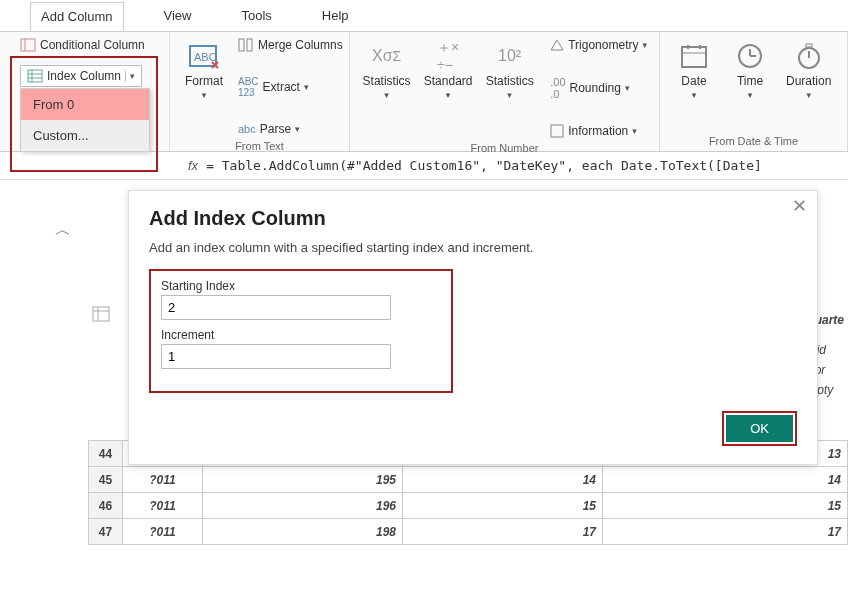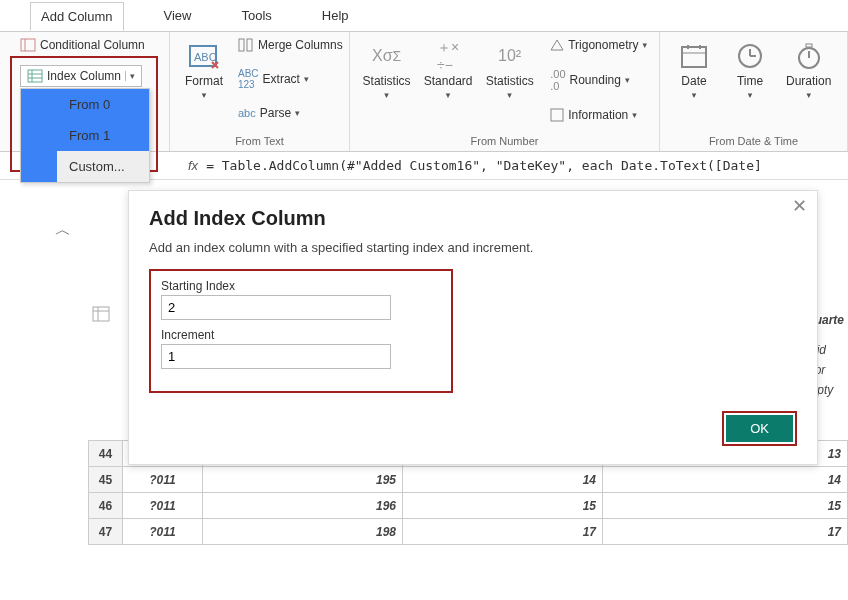--- a/index.html
+++ b/index.html
@@ -11,26 +11,26 @@
 .tab.active { background: #fff; border: 1px solid #ccc; border-bottom: 1px solid #fff; margin-bottom: -1px; }
 
 
 .ribbon { display: flex; border-bottom: 1px solid #ccc; height: 120px; background: #fafafa; position: relative; }
 .ribbon-group { border-right: 1px solid #ddd; padding: 4px 8px 2px 8px; display: flex; flex-direction: column; justify-content: space-between; }
 .ribbon-group-label { text-align: center; font-size: 11px; color: #666; padding: 2px 0; }
 .ribbon-items { display: flex; gap: 4px; flex: 1; align-items: flex-start; }
 .ribbon-btn-lg { display: flex; flex-direction: column; align-items: center; gap: 2px; padding: 4px 6px; cursor: pointer; font-size: 12px; min-width: 52px; }
 .ribbon-btn-lg .icon-box { width: 32px; height: 32px; display: flex; align-items: center; justify-content: center; }
 .ribbon-btn-sm { display: flex; align-items: center; gap: 4px; padding: 2px 4px; cursor: pointer; font-size: 12px; white-space: nowrap; }
-.ribbon-col { display: flex; flex-direction: column; gap: 12px; }
+.ribbon-col { display: flex; flex-direction: column; gap: 20px; }
 
 
 .red-box-main { position: absolute; left: 10px; top: 56px; width: 148px; height: 116px; border: 2px solid #a02020; z-index: 5; }
 .index-btn { position: absolute; left: 20px; top: 65px; display: flex; align-items: center; gap: 4px; border: 1px solid #bbb; background: #fff; padding: 3px 6px; font-size: 12px; z-index: 6; }
-.index-dd { position: absolute; left: 20px; top: 88px; width: 130px; background: #3b82f6; border: 1px solid #ccc; box-shadow: 2px 2px 4px rgba(0,0,0,.15); z-index: 6; font-size: 13px; padding-left: 36px; }
+.index-dd { position: absolute; left: 20px; top: 88px; width: 130px; background: #fca5a5; border: 1px solid #ccc; box-shadow: 2px 2px 4px rgba(0,0,0,.15); z-index: 6; font-size: 13px; }
 .index-dd div { padding: 8px 12px; cursor: pointer; }
 .index-dd div.hover { background: #eee; }
 .cond-col { position: absolute; left: 20px; top: 38px; font-size: 12px; z-index: 4; display:flex; align-items:flex-start; gap:4px;}
 
 
 .formula-bar { display: flex; align-items: center; padding: 4px 8px; border-bottom: 1px solid #ddd; font-size: 13px; gap: 8px; height: 28px; margin-top:0; position: relative; }
 .fx { font-style: italic; color: #555; margin-left: 180px; }
 .formula-text { font-family: Consolas, monospace; font-size: 13px; white-space: nowrap; overflow: hidden; }
 
 
@@ -226,21 +226,20 @@
         <line x1="1" y1="5" x2="15" y2="5" stroke="#6a9"></line>
         <line x1="1" y1="9" x2="15" y2="9" stroke="#6a9"></line>
       </svg>
     </span>
   <span>Index Column</span>
   <span style="border-left:1px solid #bbb; padding-left:4px;" class="dd-arrow">▾</span>
 </div>
 
 <div class="index-dd">
   <div>From 0</div>
-  <div>From 1</div>
   <div class="hover">Custom...</div>
 </div>
 
 <div class="formula-bar">
   <span class="fx">fx</span>
   <span class="formula-text">= Table.AddColumn(#"Added Custom16", "DateKey", each Date.ToText([Date]</span>
 </div>
 
 <div class="chev-up">︿</div>
 

